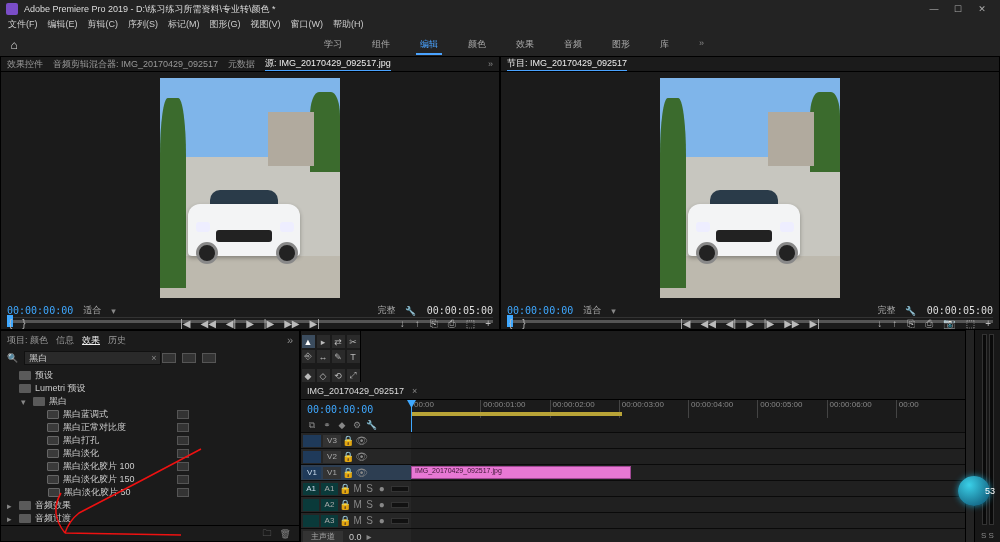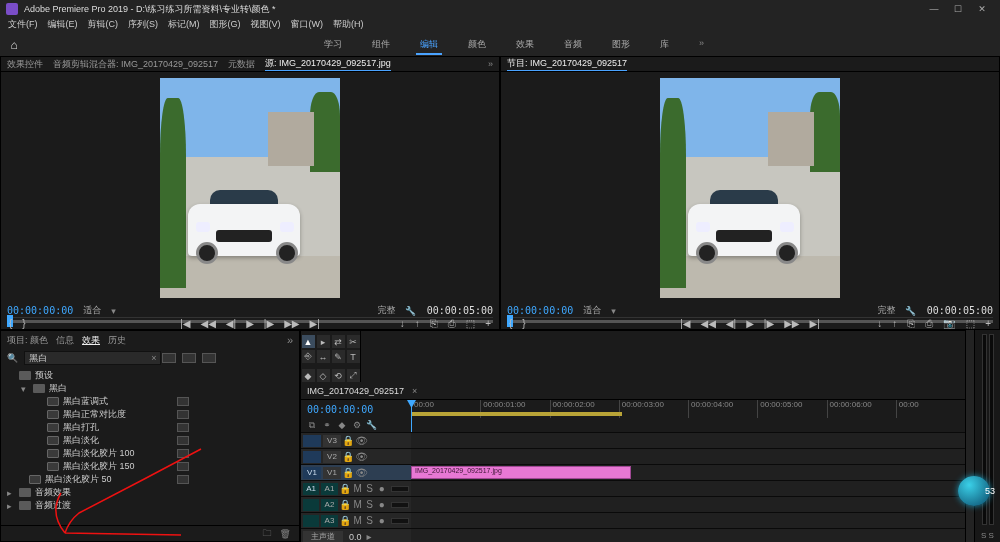--- a/index.html
+++ b/index.html
@@ -310,20 +310,25 @@
       <div class="preset-ico"></div>
       <div class="preset-ico"></div>
       <div class="preset-ico"></div>
     </div>
     <div class="tree" id="efftree">
         <div class="tree-row" style="padding-left: 6px;">
           <span class="tw"></span>
           <span class="fico bin"></span>
           <span class="lbl">预设</span>
         </div>
+        <div class="tree-row" style="padding-left: 6px;">
+          <span class="tw"></span>
+          <span class="fico bin"></span>
+          <span class="lbl">Lumetri 预设</span>
+        </div>
         <div class="tree-row" style="padding-left: 20px;">
           <span class="tw">▾</span>
           <span class="fico bin"></span>
           <span class="lbl">黑白</span>
         </div>
         <div class="tree-row" style="padding-left: 34px;">
           <span class="tw"></span>
           <span class="fico preset"></span>
           <span class="lbl">黑白蓝调式</span>
           <div class="badges">
@@ -363,21 +368,21 @@
           </div>
         </div>
         <div class="tree-row" style="padding-left: 34px;">
           <span class="tw"></span>
           <span class="fico preset"></span>
           <span class="lbl">黑白淡化胶片 150</span>
           <div class="badges">
             <div class="badge"></div>
           </div>
         </div>
-        <div class="tree-row" style="padding-left: 16px;">
+        <div class="tree-row" style="padding-left: 35px;">
           <span class="tw"></span>
           <span class="fico preset"></span>
           <span class="lbl">黑白淡化胶片 50</span>
           <div class="badges">
             <div class="badge"></div>
           </div>
         </div>
         <div class="tree-row" style="padding-left: 6px;">
           <span class="tw">▸</span>
           <span class="fico bin"></span>

